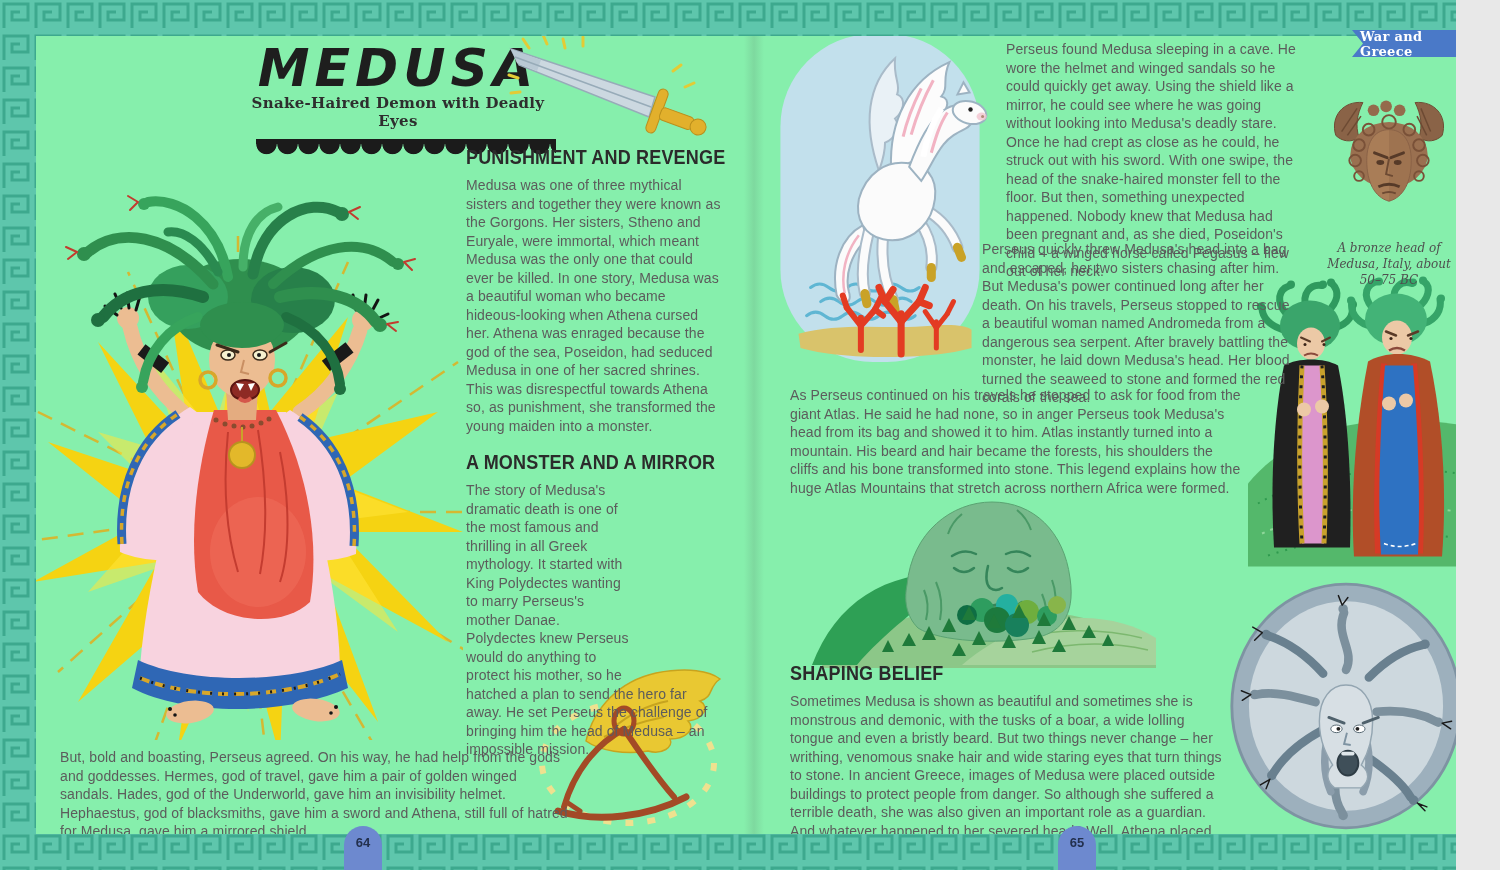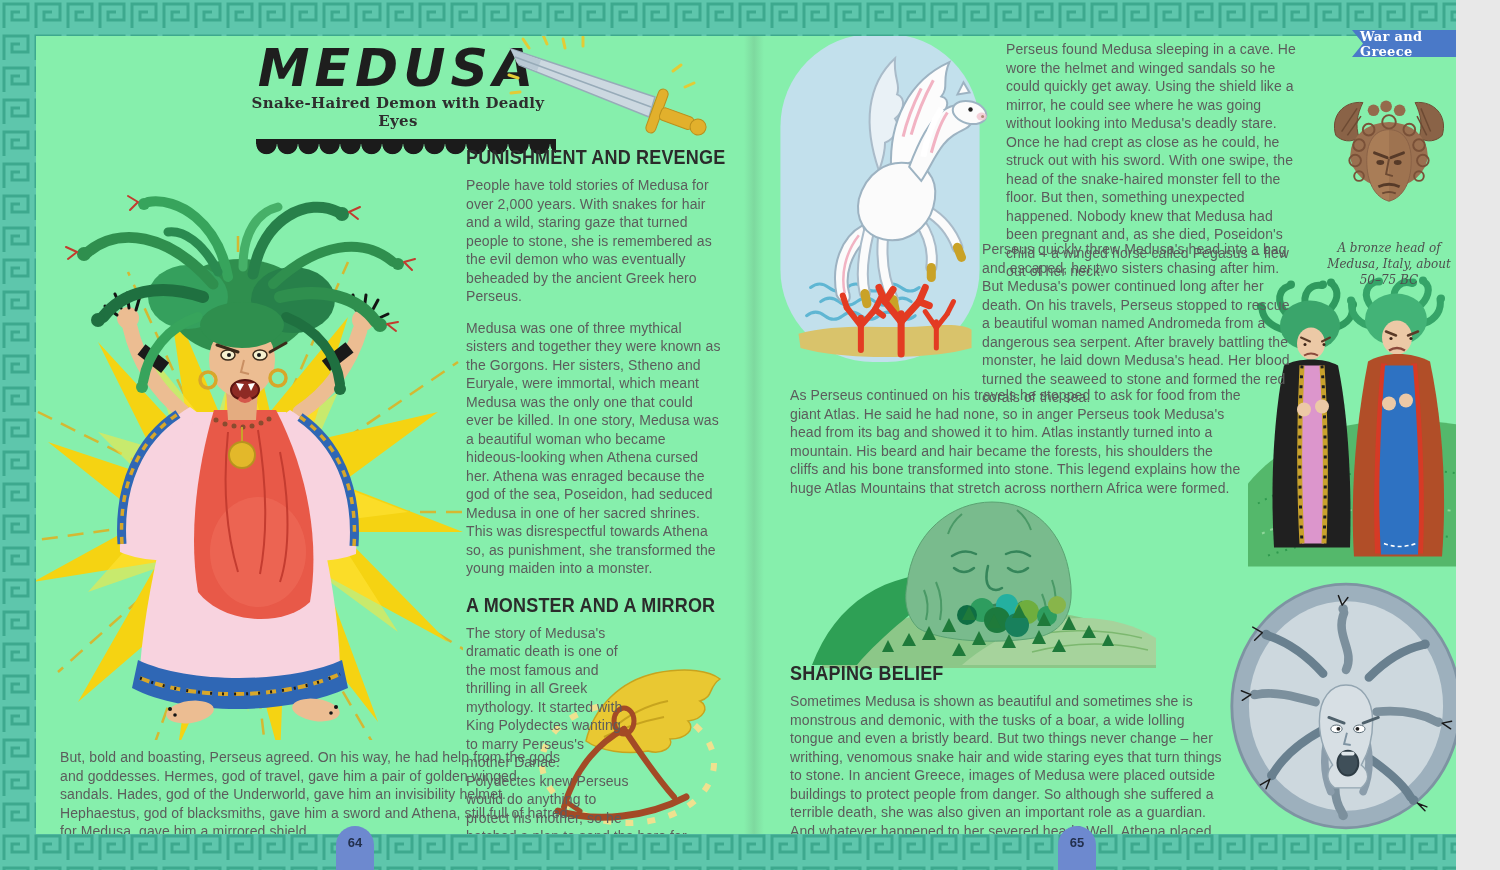--- a/index.html
+++ b/index.html
@@ -203,21 +203,20 @@
         <circle cx="234" cy="314" r="2.5"></circle>
         <circle cx="243" cy="311" r="2.5"></circle>
       <circle cx="251" cy="307" r="2.5"></circle>
     </g>
     <path d="M224,315 L224,332" stroke="#caa22a" stroke-width="2"></path>
     <circle cx="224" cy="343" r="13" fill="#e3b82a" stroke="#b8921f" stroke-width="2"></circle>
   </svg>
 
   <div class="abs" style="left:466px;top:146px;width:256px;z-index:3">
     <h2 class="sec-heading">PUNISHMENT AND REVENGE</h2>
-    <p class="body-text">People have told stories of Medusa for over 2,000 years. With snakes for hair and a wild, staring gaze that turned people to stone, she is remembered as the evil demon who was eventually beheaded by the ancient Greek hero Perseus.</p>
     <p class="body-text">Medusa was one of three mythical sisters and together they were known as the Gorgons. Her sisters, Stheno and Euryale, were immortal, which meant Medusa was the only one that could ever be killed. In one story, Medusa was a beautiful woman who became hideous-looking when Athena cursed her. Athena was enraged because the god of the sea, Poseidon, had seduced Medusa in one of her sacred shrines. This was disrespectful towards Athena so, as punishment, she transformed the young maiden into a monster.</p>
     <h2 class="sec-heading" style="margin-top:16px">A MONSTER AND A MIRROR</h2>
     <p class="body-text"><span class="sandal-spacer"></span><span>The story of Medusa's dramatic death is one of the most famous and thrilling in all Greek mythology. It started with King Polydectes wanting to marry Perseus's mother Danae. Polydectes knew Perseus would do anything to protect his mother, so he hatched a plan to send the hero far away. He set Perseus the challenge of bringing him the head of Medusa – an impossible mission.</span></p>
   </div>
 
   <svg class="abs" style="left:528px;top:645px;z-index:2" width="205" height="195" viewBox="0 0 205 195">
     <ellipse cx="100" cy="118" rx="86" ry="60" fill="none" stroke="#efe18f" stroke-width="6" stroke-dasharray="8 14"></ellipse>
     <path d="M58,96 C66,62 92,36 128,28 C160,22 182,26 192,34 C180,42 186,52 172,56 C182,62 176,74 160,76 C168,84 158,94 142,94 C146,102 134,110 120,106 C98,110 72,106 58,96 Z" fill="#e9c832" stroke="#c7a41e" stroke-width="1.5"></path>
     <g stroke="#c7a41e" stroke-width="2" fill="none">
       <path d="M84,84 C100,70 120,60 140,56"></path>
@@ -227,21 +226,21 @@
       <path d="M36,162 C48,120 74,96 96,84" stroke-width="6"></path>
       <path d="M96,84 C112,108 130,134 146,152" stroke-width="6"></path>
       <ellipse cx="96" cy="76" rx="10" ry="13" stroke-width="5"></ellipse>
       <path d="M30,166 C70,178 120,172 158,152" stroke-width="7"></path>
       <path d="M40,158 L52,166" stroke-width="5"></path>
     </g>
   </svg>
 
   <p class="abs body-text" style="left:60px;top:748px;width:508px;z-index:3">But, bold and boasting, Perseus agreed. On his way, he had help from the gods and goddesses. Hermes, god of travel, gave him a pair of golden winged sandals. Hades, god of the Underworld, gave him an invisibility helmet. Hephaestus, god of blacksmiths, gave him a sword and Athena, still full of hatred for Medusa, gave him a mirrored shield.</p>
 
-  <div class="abs page-tab" style="left:336px;top:826px">
+  <div class="abs page-tab" style="left:344px;top:826px">
     <span>64</span>
   </div>
 
   <svg class="abs" style="left:766px;top:28px;z-index:2" width="228" height="340" viewBox="0 0 218 338">
     <rect x="10" y="6" width="198" height="326" rx="92" fill="#c2e0ec"></rect>
     <path d="M28,304 C70,292 120,300 160,296 C180,294 196,296 200,300 L200,318 C160,330 70,330 30,318 Z" fill="#d9c36b"></path>
     <g stroke="#5fb6d3" stroke-width="3" fill="none" stroke-linecap="round">
       <path d="M40,258 q9,-7 18,0 t18,0 t18,0 t18,0 t18,0 t18,0"></path>
       <path d="M50,272 q9,-7 18,0 t18,0 t18,0 t18,0 t18,0"></path>
       <path d="M36,286 q9,-7 18,0 t18,0 t18,0 t18,0 t18,0 t18,0"></path>

